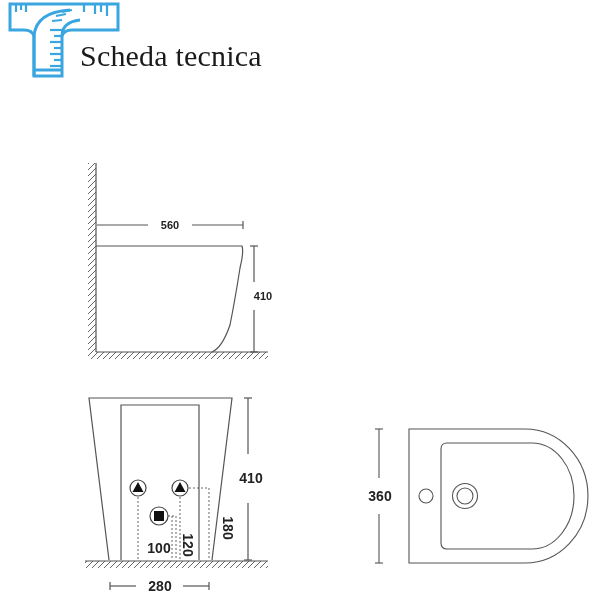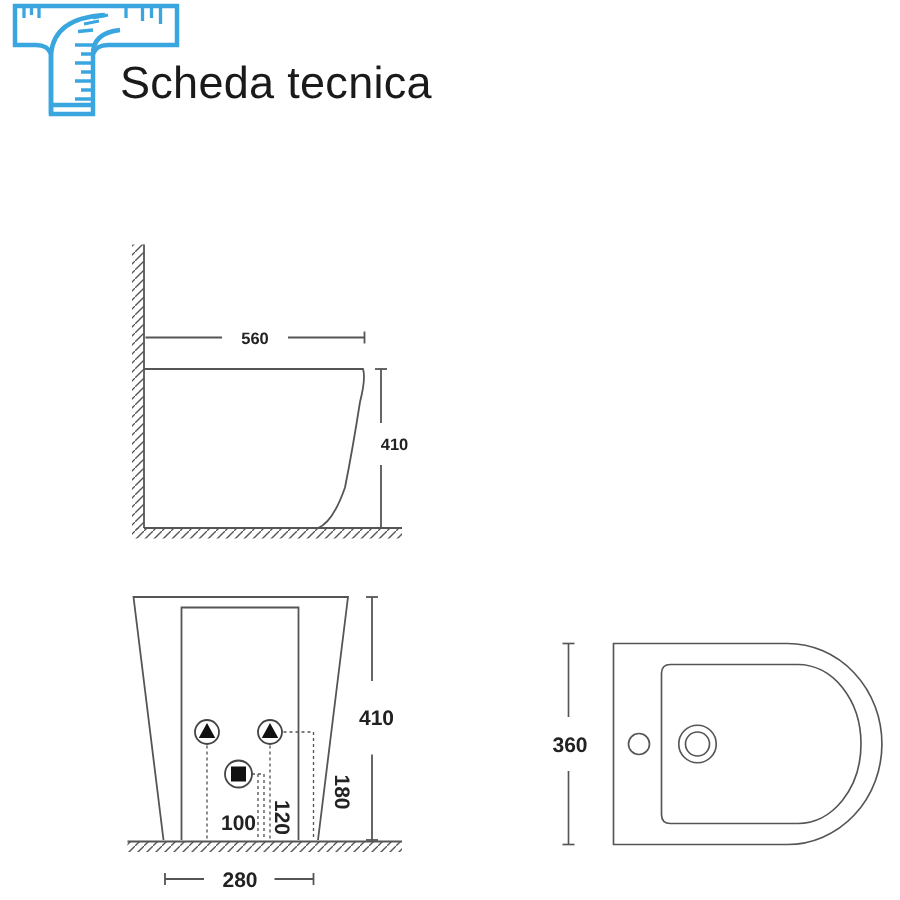--- a/index.html
+++ b/index.html
@@ -1,18 +1,18 @@
 <!DOCTYPE html>
 <html><head>
 <meta charset="utf-8">
 <style>
   html, body { margin: 0; padding: 0; background: #ffffff; }
   body { width: 600px; height: 600px; position: relative; overflow: hidden; font-family: "DejaVu Sans", sans-serif; }
   .header { position: absolute; left: 0; top: 0; width: 600px; height: 90px; }
-  .title { position: absolute; left: 80px; top: 39px; font-family: Liberation Sans, sans-serif; font-size: 30px; color: #1a1a1a; letter-spacing: 0.2px; white-space: nowrap; }
+  .title { position: absolute; left: 80px; top: 39px; font-family: Liberation Serif, serif; font-size: 30px; color: #1a1a1a; letter-spacing: 0.2px; white-space: nowrap; }
   svg.drawing { position: absolute; left: 0; top: 0; }
   .dim { font-family: "Liberation Sans", sans-serif; font-weight: bold; fill: #222; }
 </style>
 </head>
 <body>
 
 <div class="header">
   <svg class="logo" width="120" height="85" viewBox="0 0 120 85" style="position:absolute;left:0;top:0;">
     <g fill="none" stroke="#3aa6e0" stroke-width="3">
 

